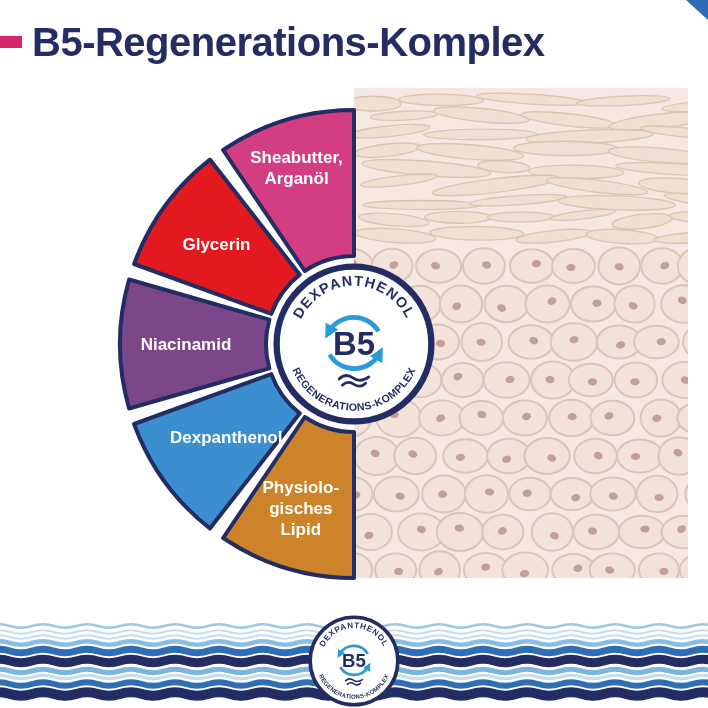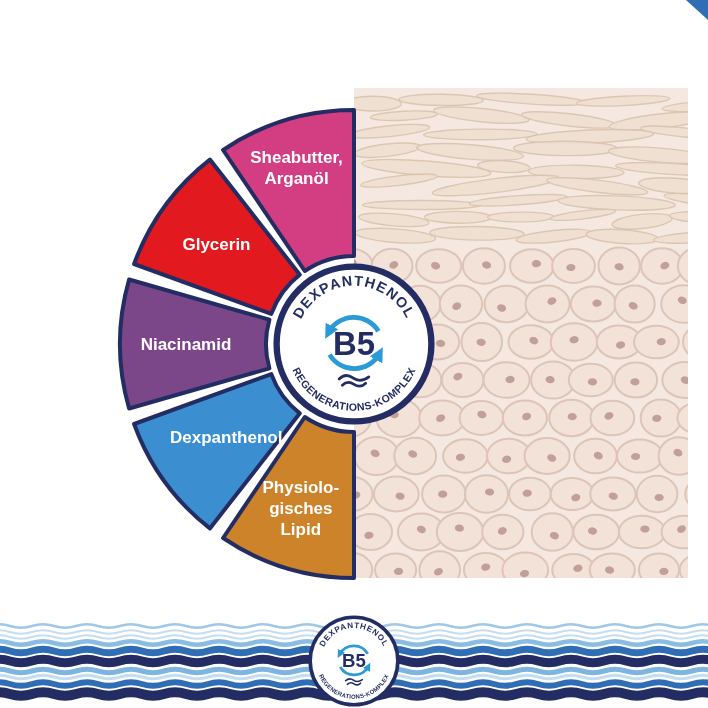--- a/index.html
+++ b/index.html
@@ -302,13 +302,17 @@
         <path d="M 57 90 A 27 27 0 0 0 104 89" marker-end="url(#fb-arr)"></path>
       </g>
       <text x="80" y="90" font-size="31" font-weight="bold" fill="#232d63" text-anchor="middle" font-family="Liberation Sans, sans-serif">B5</text>
       <g stroke="#232d63" stroke-width="2.6" fill="none" stroke-linecap="round">
         <path d="M 66 113 Q 72 107 79 112 Q 86 117 94 111"></path>
         <path d="M 69 119 Q 74 114 80 118 Q 86 122 91 117"></path>
       </g>
     </g>
       <path d="M 708 0 L 708 20 L 686 0 Z" fill="#2f6db5"></path>
     </svg>
+  <header>
+    <span class="dash" style="background: rgb(212, 37, 111);"></span>
+    <h1 style="color: rgb(35, 45, 99);">B5-Regenerations-Komplex</h1>
+  </header>
 </div>
 
 </body></html>

